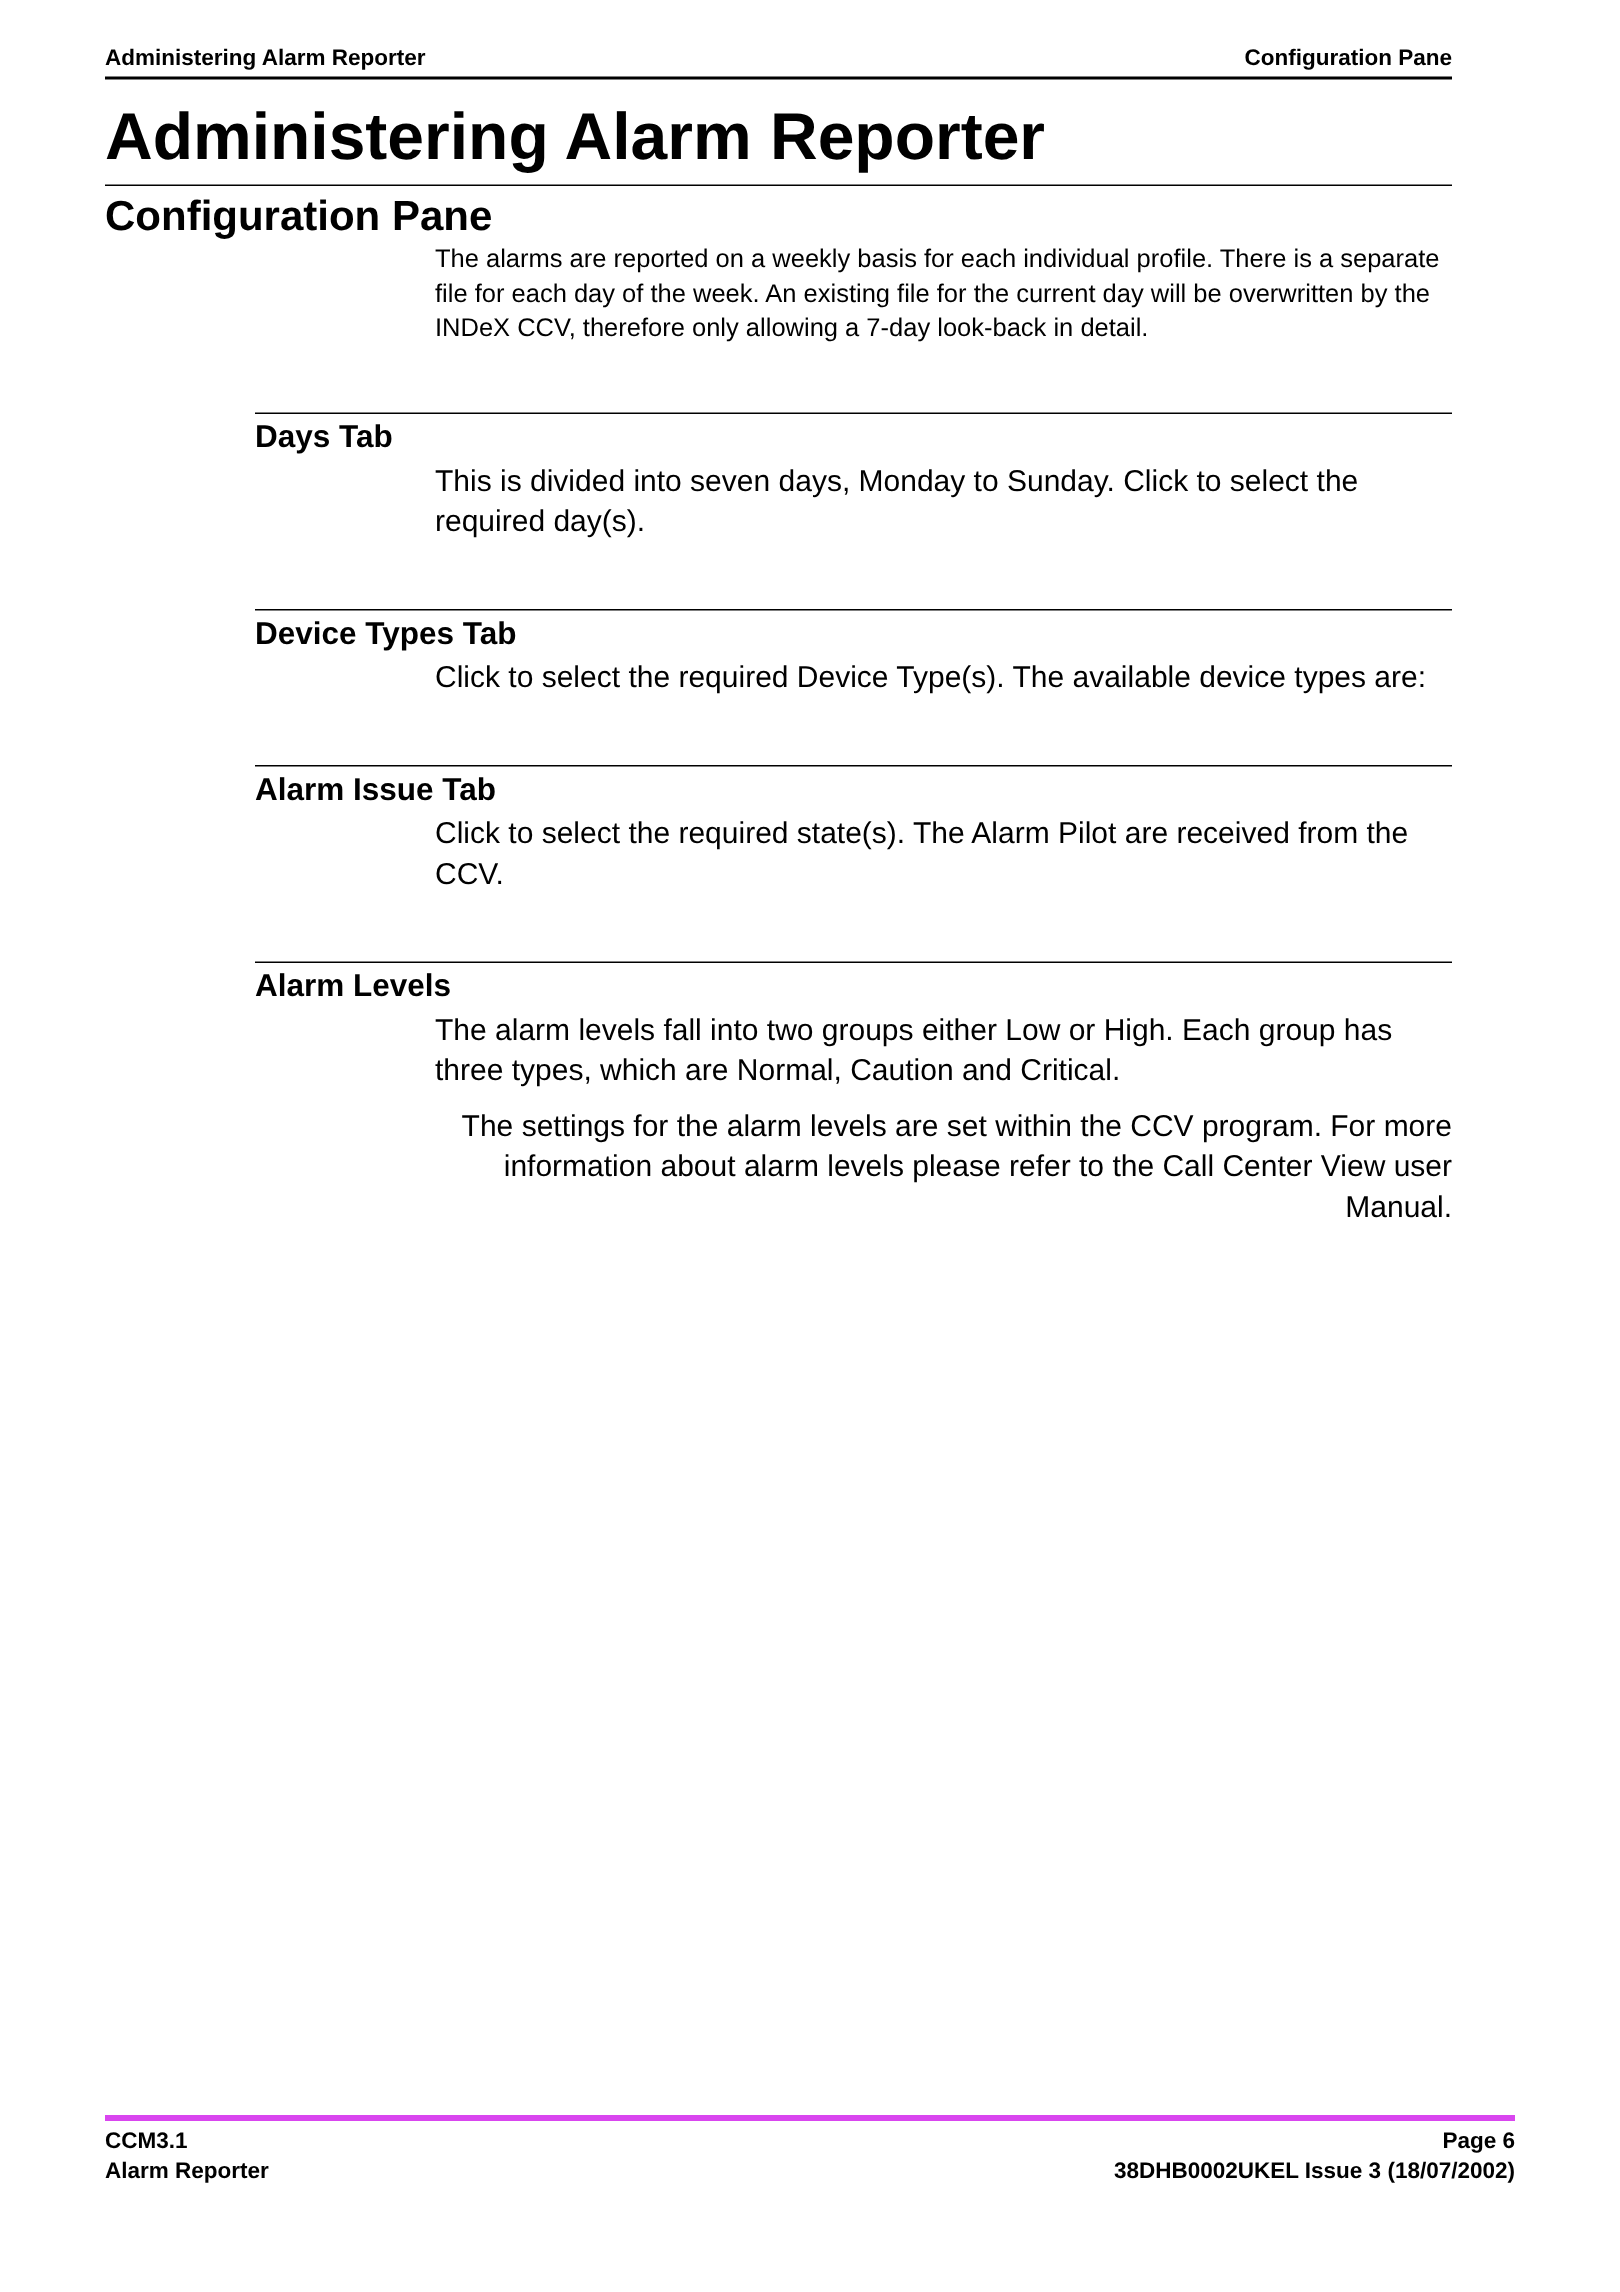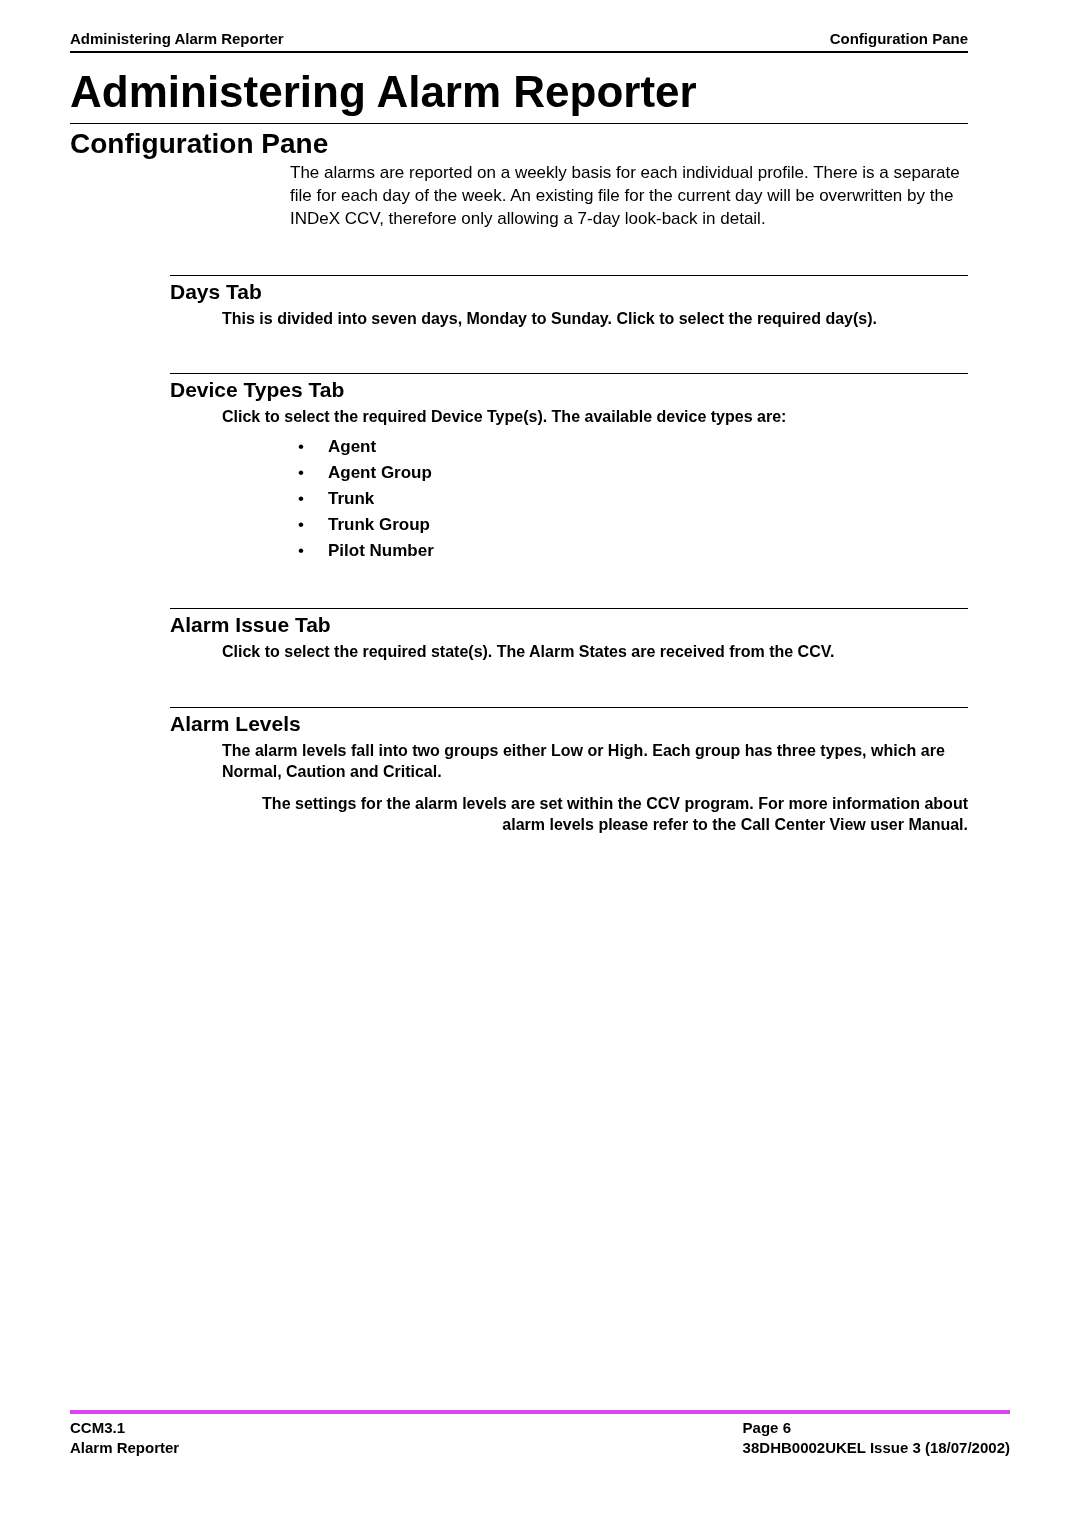--- a/index.html
+++ b/index.html
@@ -53,24 +53,23 @@
     .section-rule {
       border-top: 1.5px solid #000;
       margin-bottom: 4px;
     }
     .h2 {
       font-size: 21px;
       font-weight: bold;
       margin-bottom: 4px;
     }
     .body-text {
-      font-size: 16px;
-      margin-left: 52px;
+      font-size: 20px;
+      margin-left: 120px;
       line-height: 1.35;
-      font-weight: bold;
     }
     .body-text-para {
       margin-top: 10px;
       text-align: right;
     }
     ul.bullets {
       list-style: none;
       margin-left: 120px;
       margin-top: 6px;
     }
@@ -95,20 +94,21 @@
       padding-top: 4px;
       display: flex;
       justify-content: space-between;
       font-size: 15px;
       font-weight: bold;
     }
     .footer-left, .footer-right {
       line-height: 1.35;
     }
     .footer-right {
+      text-align: right;
     }
   </style>
 </head>
 <body>
 
 <div class="page">
   <div class="header">
     <span>Administering Alarm Reporter</span>
     <span>Configuration Pane</span>
   </div>
@@ -121,33 +121,26 @@
   <div class="section">
     <div class="section-rule"></div>
     <div class="h2">Days Tab</div>
     <div class="body-text">This is divided into seven days, Monday to Sunday.  Click to select the required day(s).</div>
   </div>
 
   <div class="section">
     <div class="section-rule"></div>
     <div class="h2">Device Types Tab</div>
     <div class="body-text">Click to select the required Device Type(s).  The available device types are:</div>
-    <ul class="bullets">
-      <li>Agent</li>
-      <li>Agent Group</li>
-      <li>Trunk</li>
-      <li>Trunk Group</li>
-      <li>Pilot Number</li>
-    </ul>
   </div>
 
   <div class="section">
     <div class="section-rule"></div>
     <div class="h2">Alarm Issue Tab</div>
-    <div class="body-text">Click to select the required state(s).  The Alarm States are received from the CCV.</div>
+    <div class="body-text">Click to select the required state(s).  The Alarm Pilot are received from the CCV.</div>
   </div>
 
   <div class="section">
     <div class="section-rule"></div>
     <div class="h2">Alarm Levels</div>
     <div class="body-text">The alarm levels fall into two groups either Low or High.  Each group has three types, which are Normal, Caution and Critical.</div>
     <div class="body-text body-text-para">The settings for the alarm levels are set within the CCV program.  For more information about alarm levels please refer to the Call Center View user Manual.</div>
   </div>
 
   <div class="footer">

